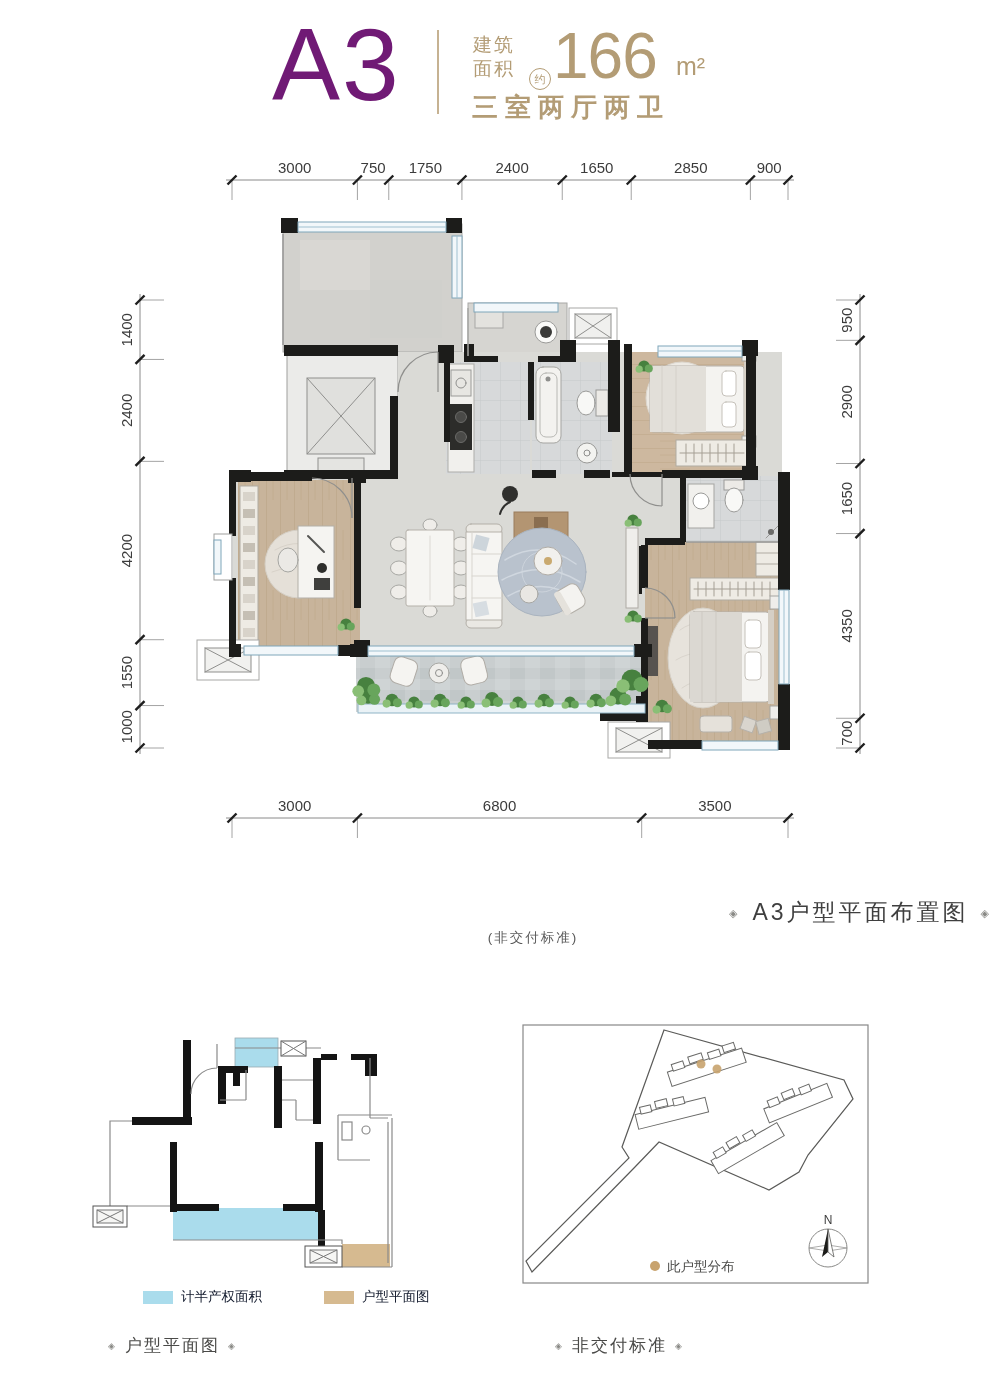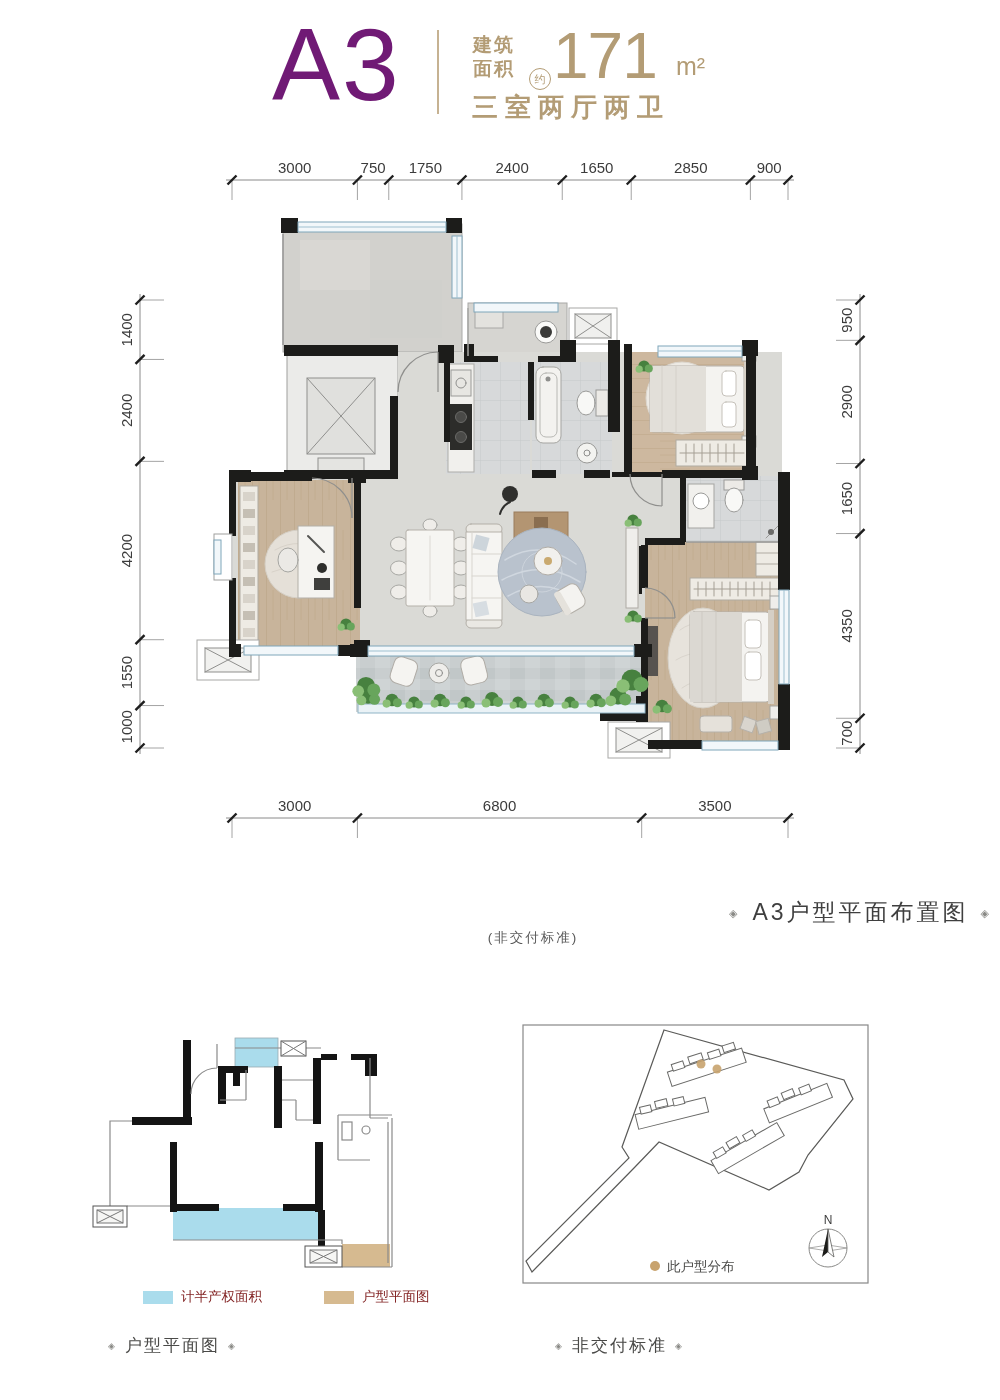--- a/index.html
+++ b/index.html
@@ -1,52 +1,52 @@
 <!DOCTYPE html>
 <html><head>
 <meta charset="utf-8">
 <style>
   html,body{margin:0;padding:0;background:#fff;}
   body{width:1000px;height:1400px;position:relative;font-family:"Liberation Sans",sans-serif;overflow:hidden;}
   .abs{position:absolute;}
   
   .unit-name{left:272px;top:14px;font-size:102px;line-height:1;color:#701a75;letter-spacing:2px;font-weight:400;}
   .hdr-divider{left:437px;top:30px;width:2px;height:84px;background:#c6b292;}
-  .area-label{left:473px;top:33px;font-size:19px;font-weight:bold;color:#b39c75;line-height:24px;letter-spacing:2px;}
+  .area-label{left:473px;top:33px;font-size:19px;font-weight:normal;color:#b39c75;line-height:24px;letter-spacing:2px;}
   .approx-circle{left:529px;top:68px;width:20px;height:20px;border:1px solid #b39c75;border-radius:50%;
     color:#b39c75;font-size:11px;line-height:20px;text-align:center;}
   .area-value{left:553px;top:24px;font-size:64px;line-height:1;color:#b39c75;font-weight:500;letter-spacing:-1px;}
   .area-unit{left:676px;top:52px;font-size:25px;color:#b39c75;font-weight:400;}
   .layout-desc{left:472px;top:90px;font-size:26px;color:#b39c75;font-weight:bold;letter-spacing:7px;}
   
   .cap-main{left:4px;top:897px;width:1000px;text-align:right;font-size:23px;color:#3f3f3f;letter-spacing:3px;}
   .cap-note{left:0;top:929px;width:1000px;text-align:center;font-size:13.5px;color:#5a5a5a;letter-spacing:2px;padding-left:33px;}
   .orn{font-size:11px;color:#8a8a86;vertical-align:3px;padding:0 12px;}
   .orn-s{font-size:9px;color:#8a8a86;vertical-align:2px;padding:0 8px;}
   .cap-small{top:1334px;font-size:17px;color:#4a4a48;letter-spacing:2px;text-align:left;}
   .cap-left{left:100px;width:300px;}
   .cap-right{left:547px;width:300px;}
   
-  .legend-row{left:143px;top:1288px;display:flex;align-items:center;font-size:13.5px;color:#7f1d1d;text-align:right;}
+  .legend-row{left:143px;top:1288px;display:flex;align-items:center;font-size:13.5px;color:#0f172a;text-align:right;}
   .sw{width:30px;height:13px;display:inline-block;margin-right:8px;}
   .sw-blue{background:#aadcec;}
   .sw-tan{background:#d6ba90;margin-left:62px;}
   svg text{font-family:"Liberation Sans",sans-serif;}
 </style>
 </head>
 <body>
 
 <div class="abs unit-name">A3</div>
 <div class="abs hdr-divider"></div>
 <div class="abs area-label">
   <div>建筑</div>
   <div>面积</div>
 </div>
 <div class="abs approx-circle">约</div>
-<div class="abs area-value">171</div>
+<div class="abs area-value">166</div>
 <div class="abs area-unit">m²</div>
 <div class="abs layout-desc">三室两厅两卫</div>
 
 <svg class="abs" style="left:0;top:140px" width="1000" height="740" viewBox="0 0 1000 740">
   <defs>
     <pattern id="woodV" width="14" height="60" patternUnits="userSpaceOnUse">
       <rect width="14" height="60" fill="#c8b49b"></rect>
       <line x1="0" y1="0" x2="0" y2="60" stroke="#b9a384" stroke-width="1"></line>
       <line x1="7" y1="30" x2="7" y2="60" stroke="#c0ab8d" stroke-width="0.8"></line>
     </pattern>

